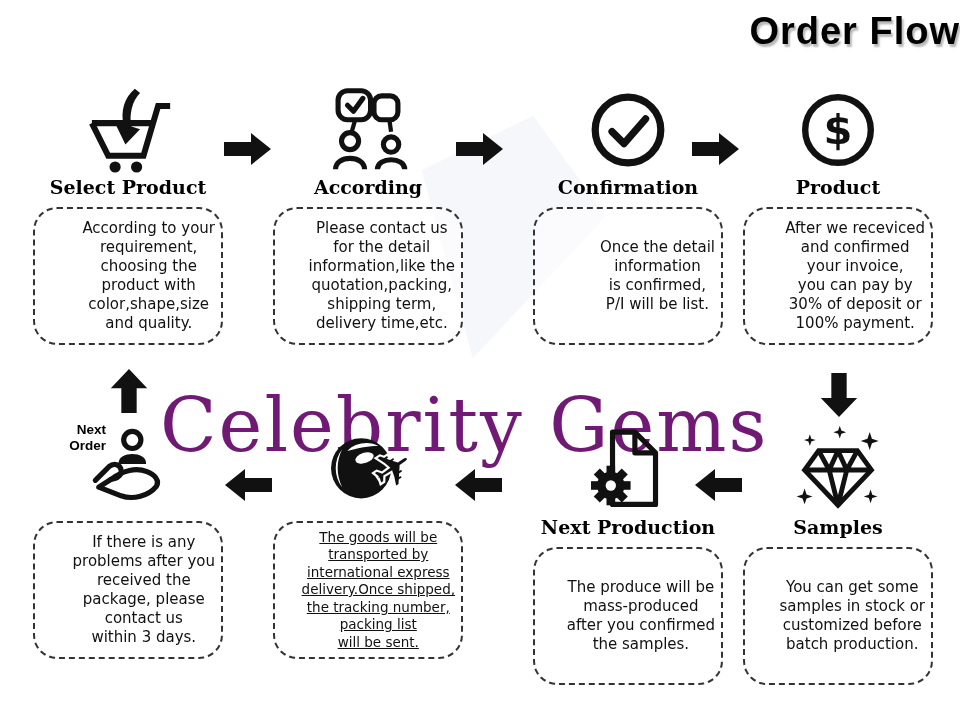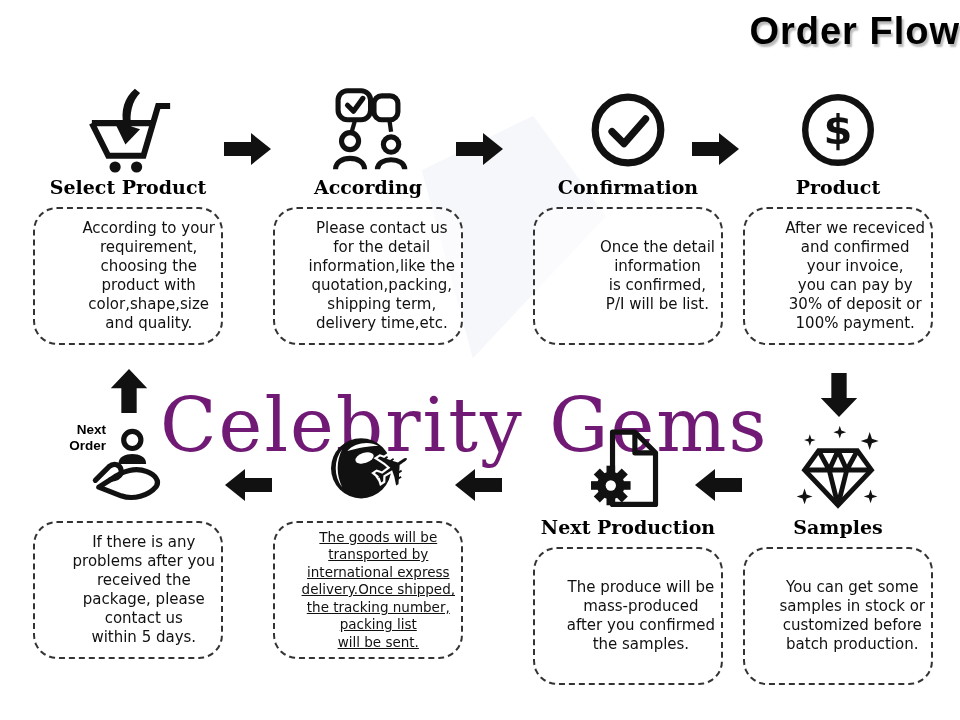--- a/index.html
+++ b/index.html
@@ -168,21 +168,21 @@
         <path class="ink" stroke-width="6" stroke-linecap="round" stroke-linejoin="round" fill="#fff" d="M12 62 L28 46 C34 41 41 44 42 50 C43 55 39 59 34 60 L30 61"></path>
         <path class="ink" stroke-width="6" stroke-linecap="round" stroke-linejoin="round" fill="#fff" d="M30 61 C44 50 60 47 72 52 C82 56 87 63 83 69 C74 80 56 85 42 80 L16 70 Z"></path>
       </svg>
     </div>
     <div class="desc-box">
       <span class="desc">If there is any
 problems after you
 received the
 package, please
 contact us
-within 5 days.</span>
+within 3 days.</span>
     </div>
   </div>
 
   <div class="arrow flip-x" style="left:224px;top:468px;">
     <svg width="48" height="34" viewBox="0 0 48 34">
         <path class="fill-ink" d="M0 10 H27 V1 L47 17 L27 33 V24 H0 Z"></path>
       </svg>
   </div>
 
   <div class="step row-bottom c2">

